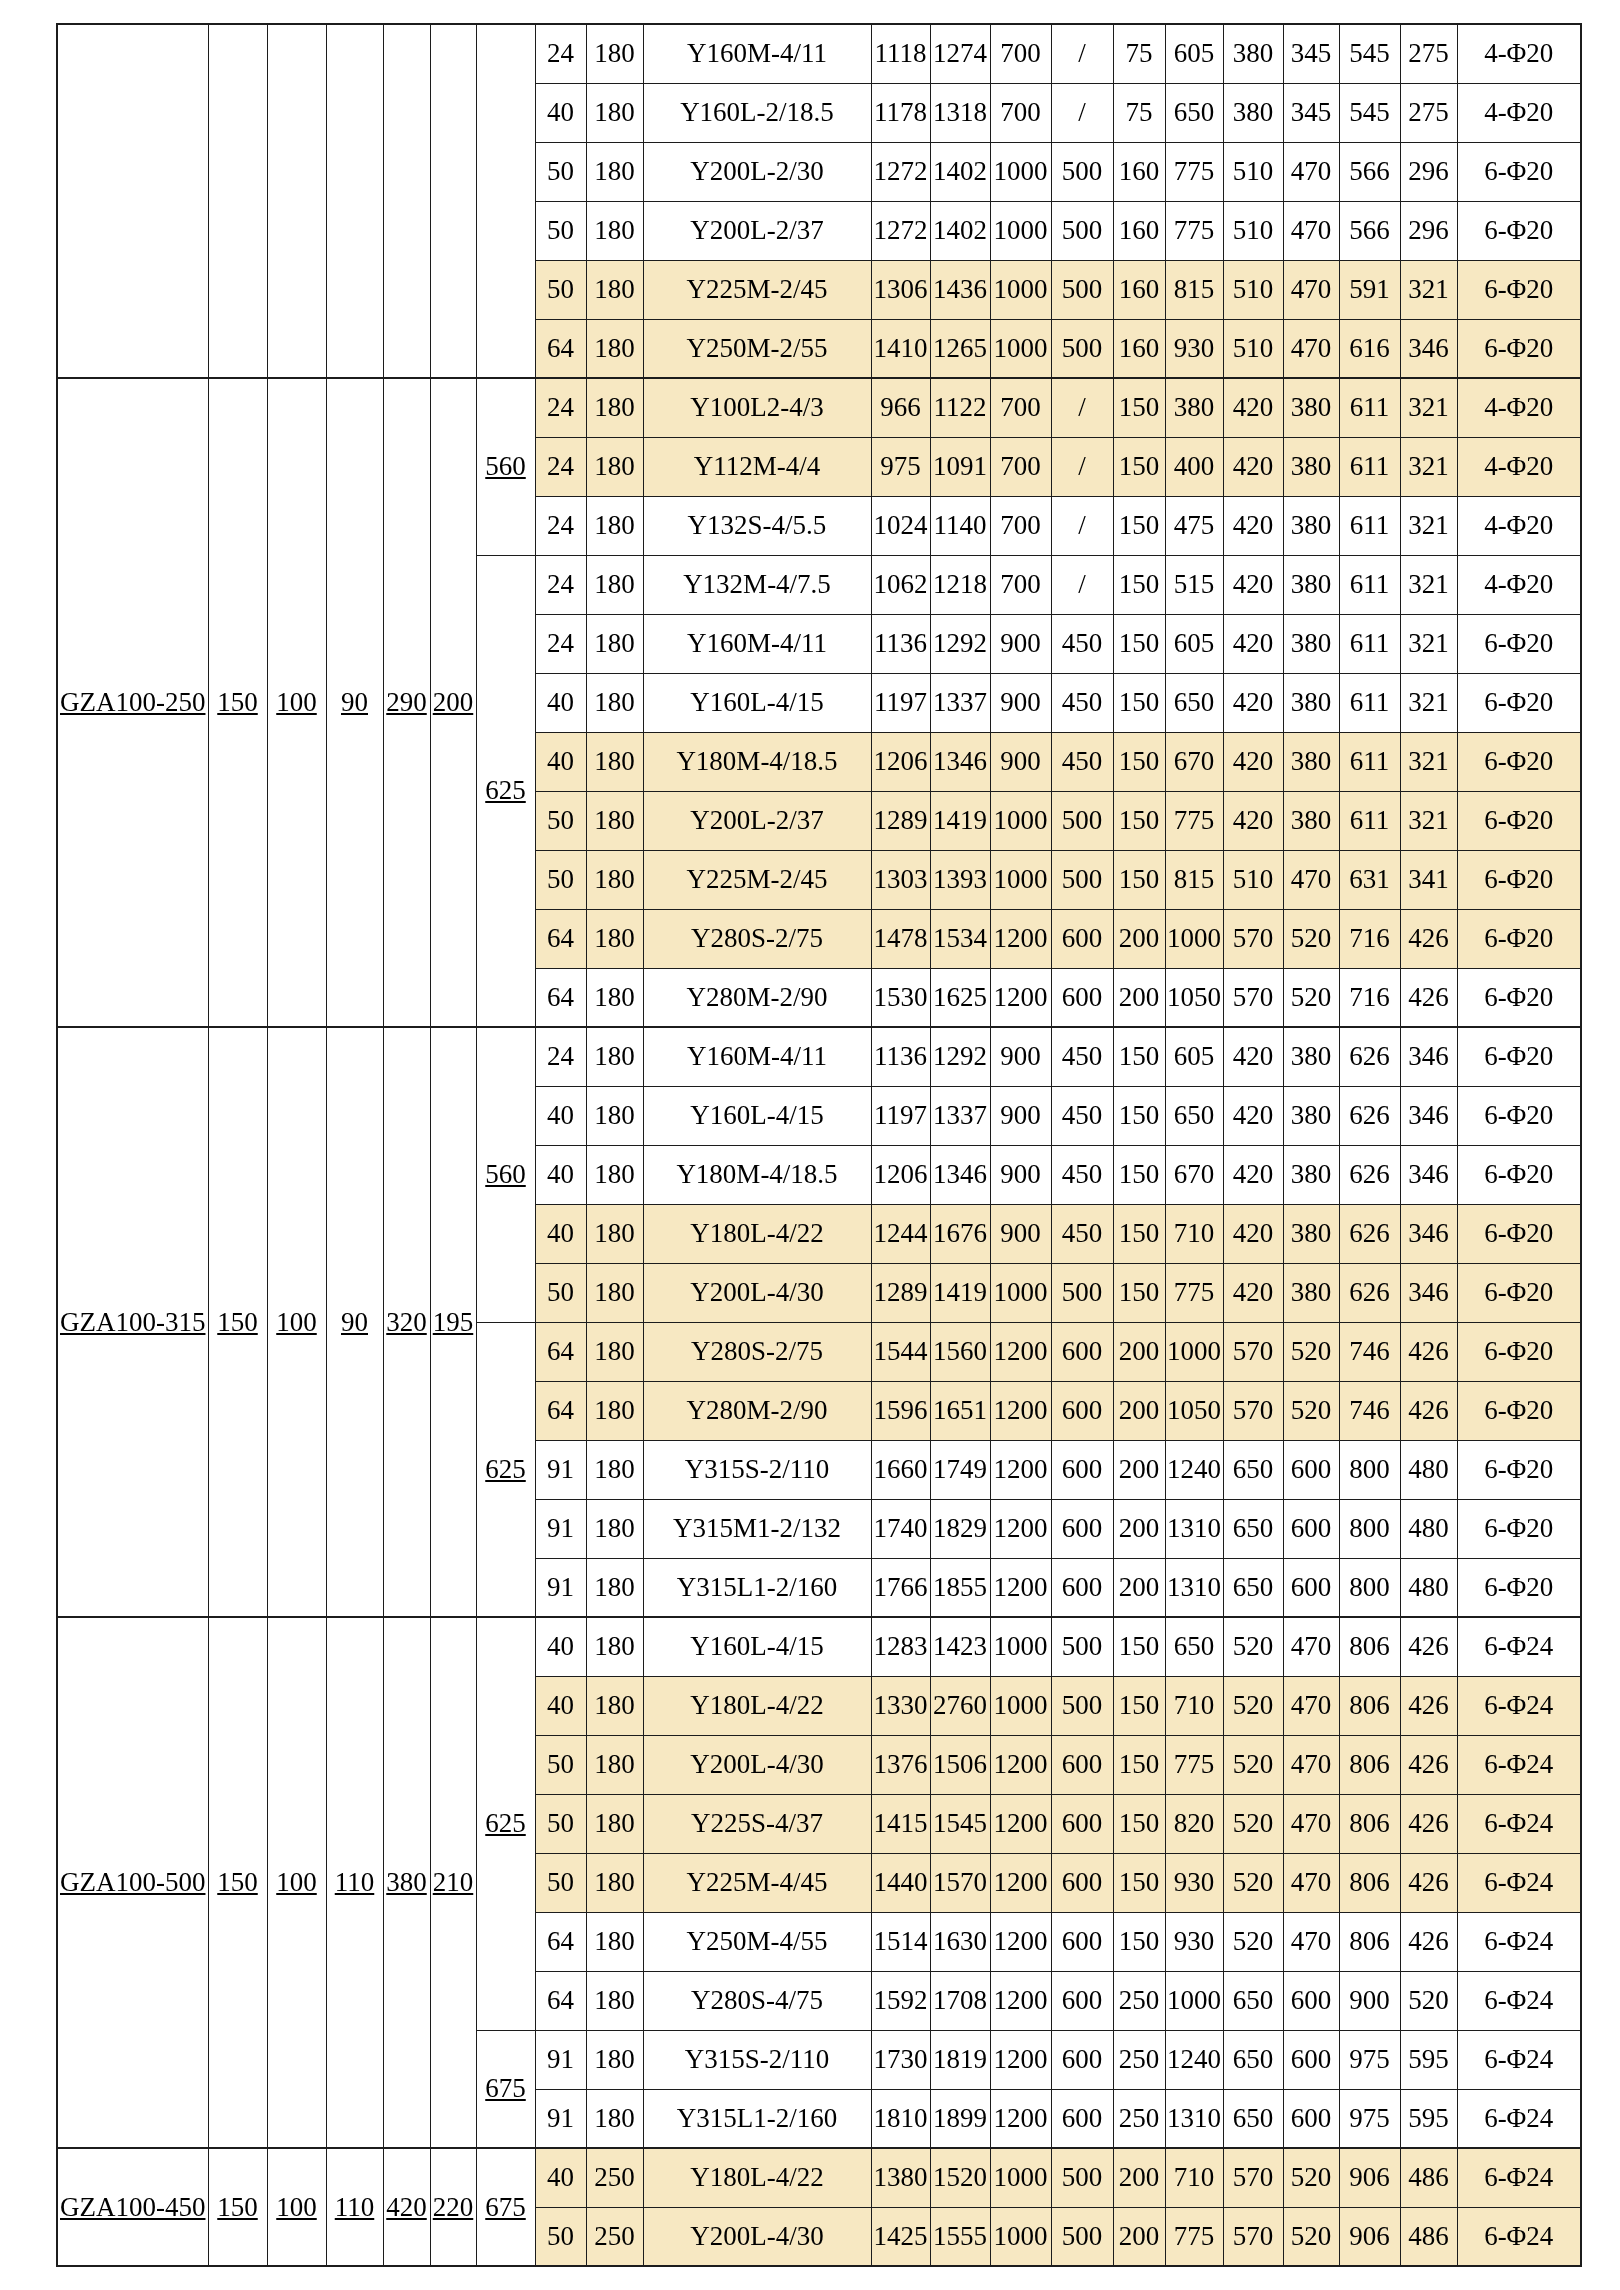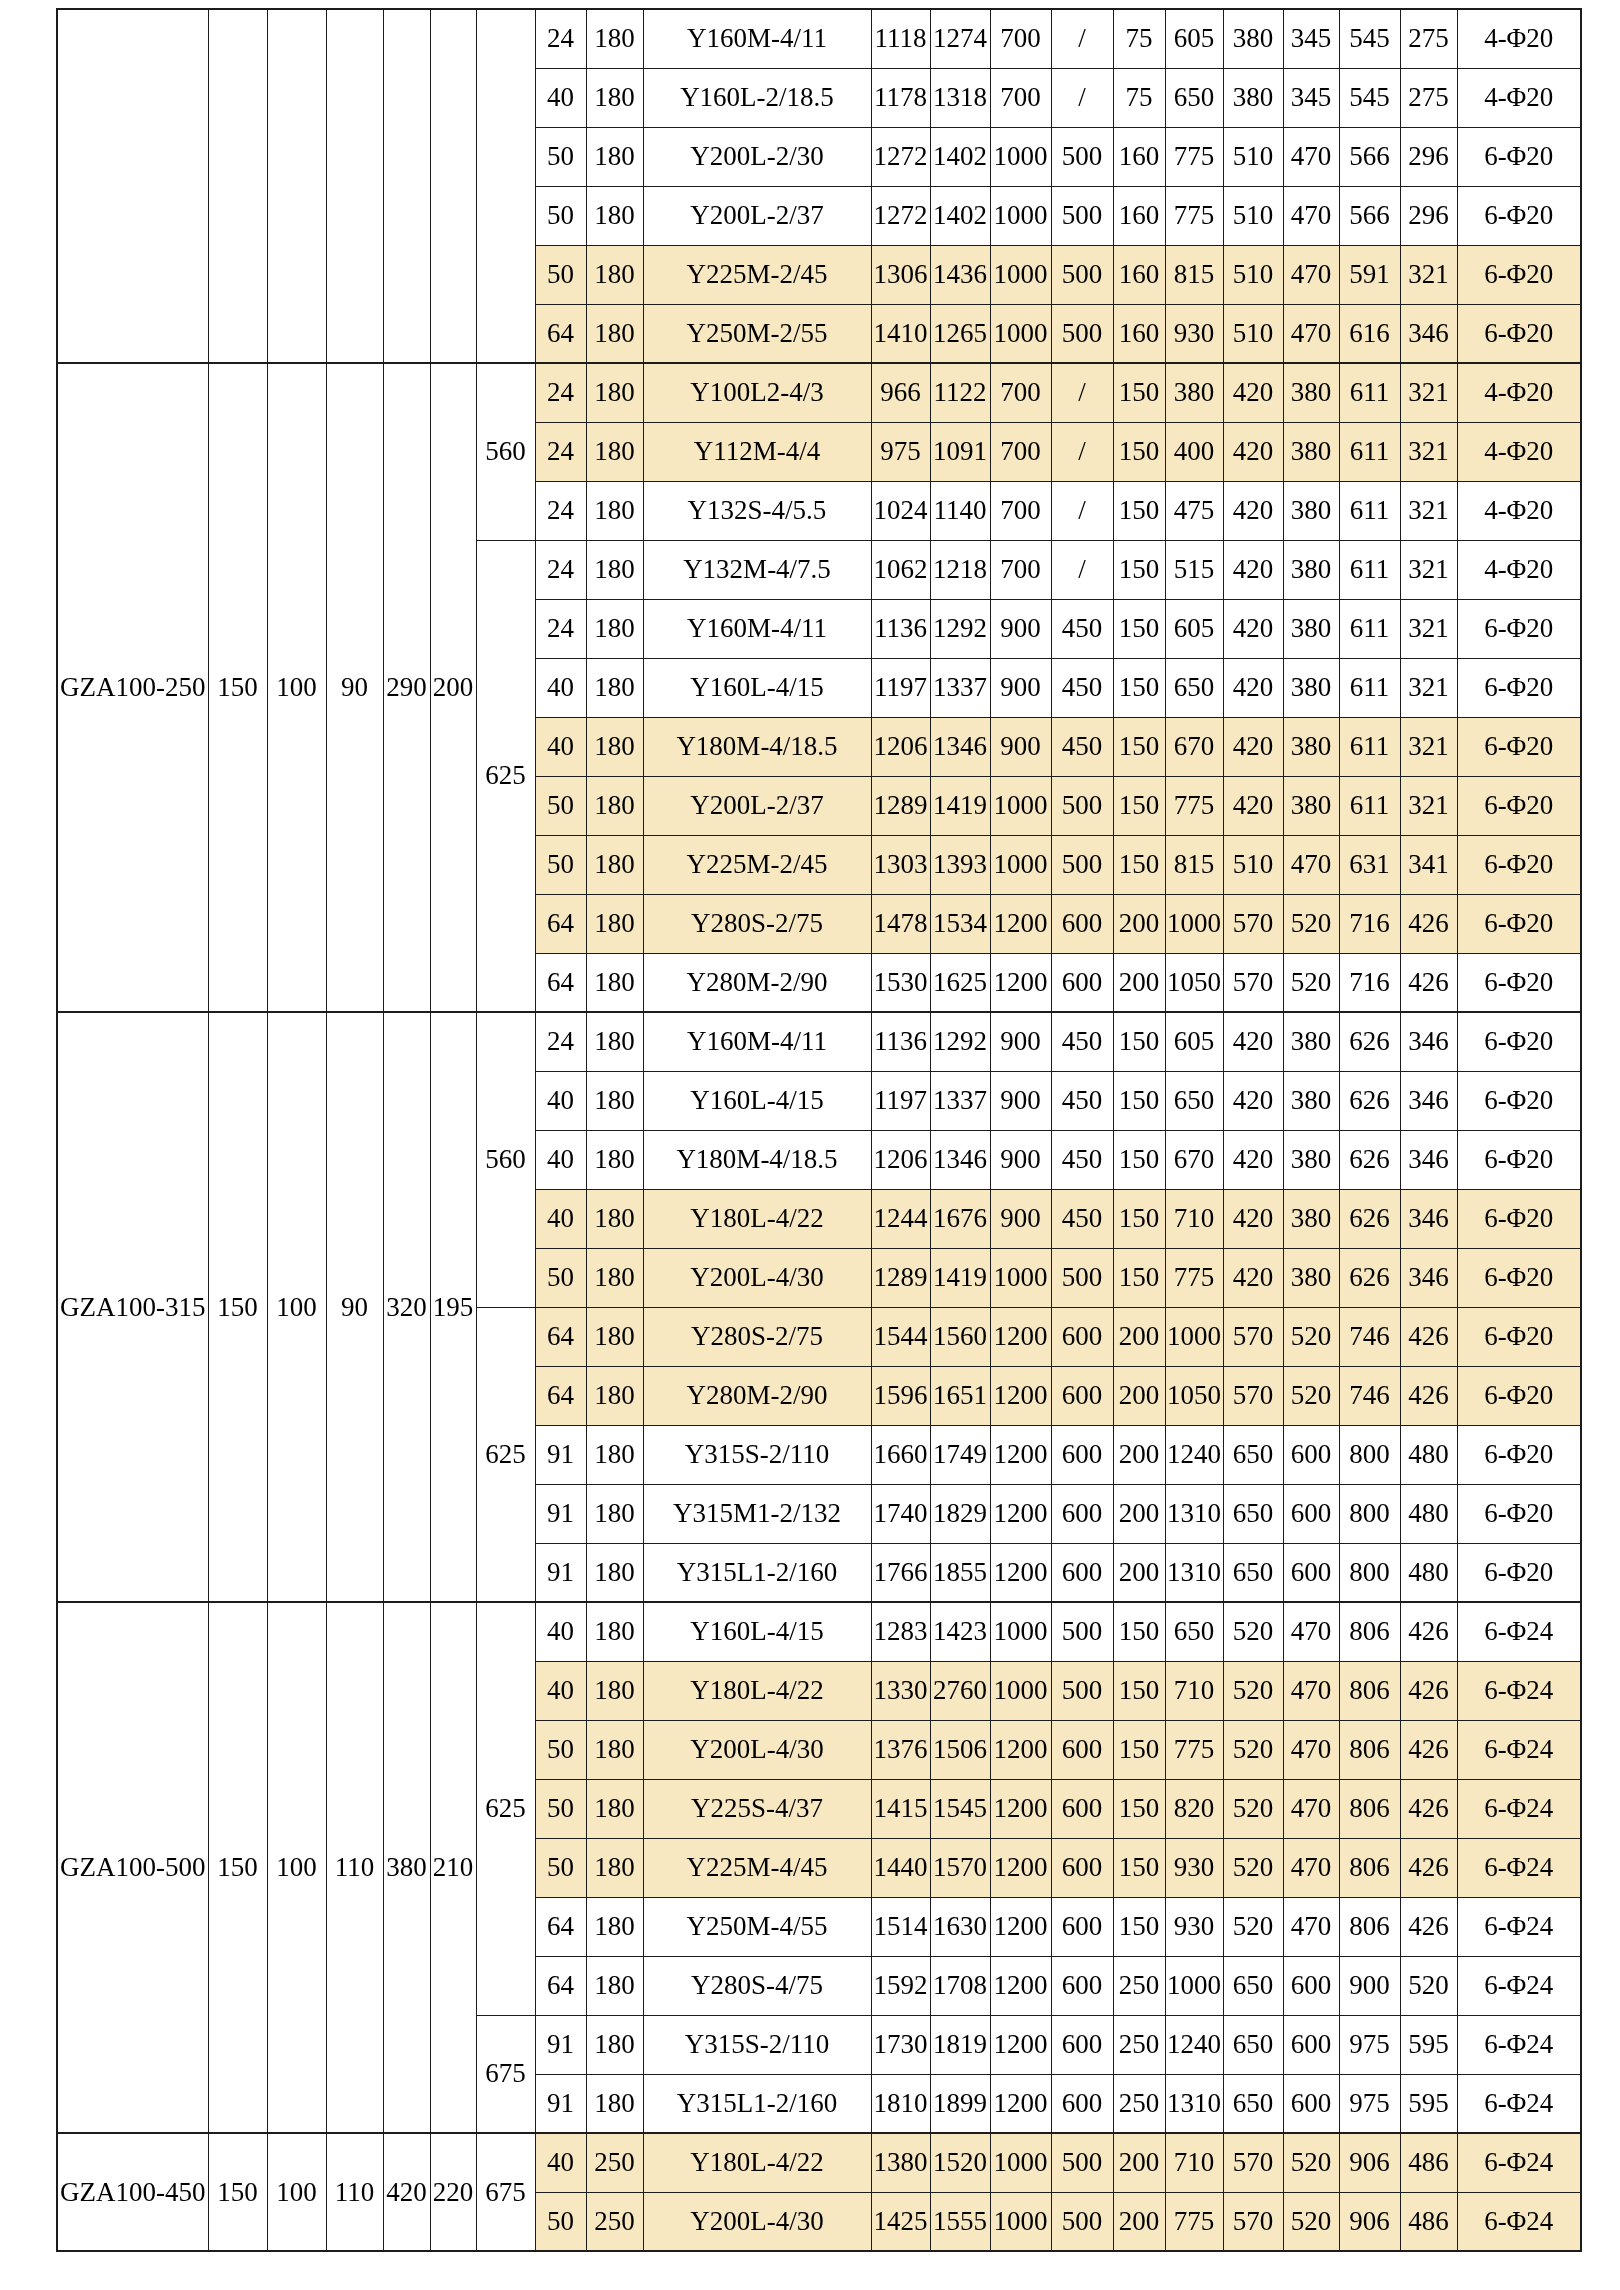--- a/index.html
+++ b/index.html
@@ -9,21 +9,21 @@
   }
   body {
     width: 1620px;
     height: 2291px;
     position: relative;
     font-family: "Liberation Serif", "DejaVu Serif", serif;
   }
   table.spec {
     position: absolute;
     left: 56px;
-    top: 8px;
+    top: 23px;
     width: 1524px;
     border-collapse: collapse;
     table-layout: fixed;
     border: 2.7px solid #1c1c1c;
   }
   table.spec tr {
     height: 59px;
   }
   table.spec td {
     border: 1.8px solid #1c1c1c;
@@ -35,20 +35,21 @@
     padding: 0;
     overflow: hidden;
     background: #ffffff;
     white-space: nowrap;
   }
   table.spec tr.hl td {
     background: #F7E8C2;
   }
   table.spec td.span-cell {
     background: #ffffff !important;
+    text-decoration: underline;
   }
   table.spec td.section-top {
     border-top-width: 2.7px;
   }
 </style>
 </head>
 <body>
 
 <table class="spec">
   <colgroup>

